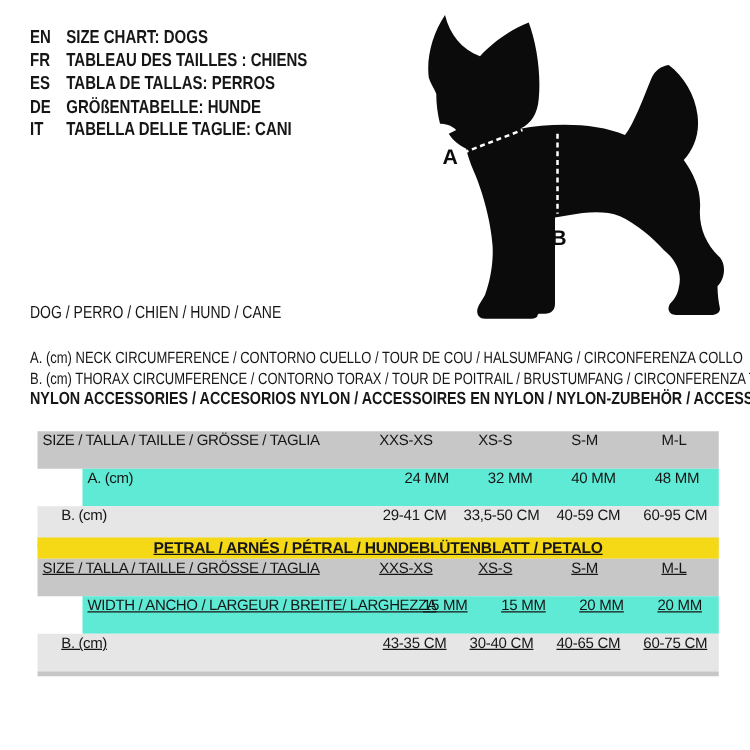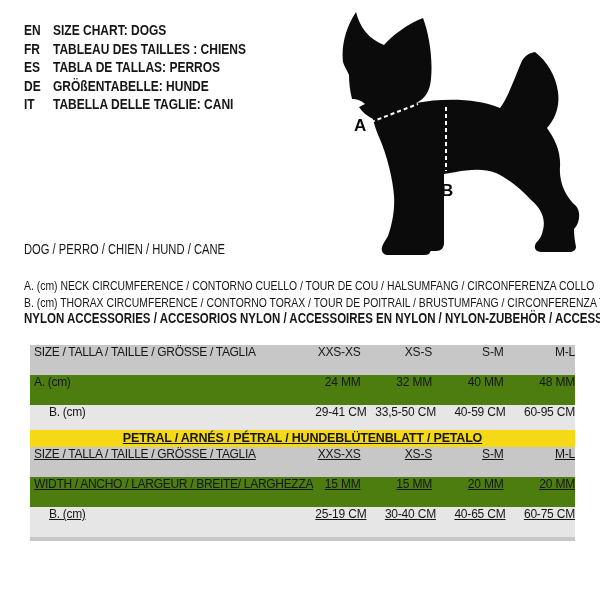--- a/index.html
+++ b/index.html
@@ -23,23 +23,23 @@
   .measures{left:24px;top:277px;font-size:13px;line-height:17.2px;}
   .category-line{left:24px;top:310px;font-size:14px;font-weight:bold;line-height:17px;}
 
   
   .size-table{left:30px;width:545px;border-bottom:4px solid #C7C7C7;}
   .t1{top:345px;}
   .t2{top:430px;text-decoration:underline;}
   .t-head{height:17px;line-height:17.5px;background:#F5D816;font-weight:bold;font-size:12.5px;text-align:center;letter-spacing:-0.2px;}
   .t-row{display:flex;height:30px;line-height:14.5px;font-size:12px;letter-spacing:-0.2px;}
   .t-label{width:259px;padding-left:4px;box-sizing:border-box;letter-spacing:-0.3px;white-space:nowrap;}
-  .t-val{width:71.5px;text-align:right;white-space:nowrap;}
+  .t-val{width:71.5px;text-align:center;white-space:nowrap;}
   .row-size{background:#C7C7C7;}
-  .row-mid{background:#4d7c0f;}
+  .row-mid{background:#5eead4;margin-left:36px;}
   .row-last{background:#E6E6E6;padding-left:15px;}
 
   
   .dog-figure{left:340px;top:0px;width:260px;height:270px;}
 </style>
 </head>
 <body>
 
 <div class="abs lang-block">
   <div class="lang-row">
@@ -160,18 +160,18 @@
   </div>
   <div class="t-row row-mid">
     <span class="t-label">WIDTH / ANCHO / LARGEUR / BREITE/ LARGHEZZA</span>
     <span class="t-val">15 MM</span>
     <span class="t-val">15 MM</span>
     <span class="t-val">20 MM</span>
     <span class="t-val">20 MM</span>
   </div>
   <div class="t-row row-last">
     <span class="t-label">B. (cm)</span>
-    <span class="t-val">25-19 CM</span>
+    <span class="t-val">43-35 CM</span>
     <span class="t-val">30-40 CM</span>
     <span class="t-val">40-65 CM</span>
     <span class="t-val">60-75 CM</span>
   </div>
 </div>
 
 </body></html>

